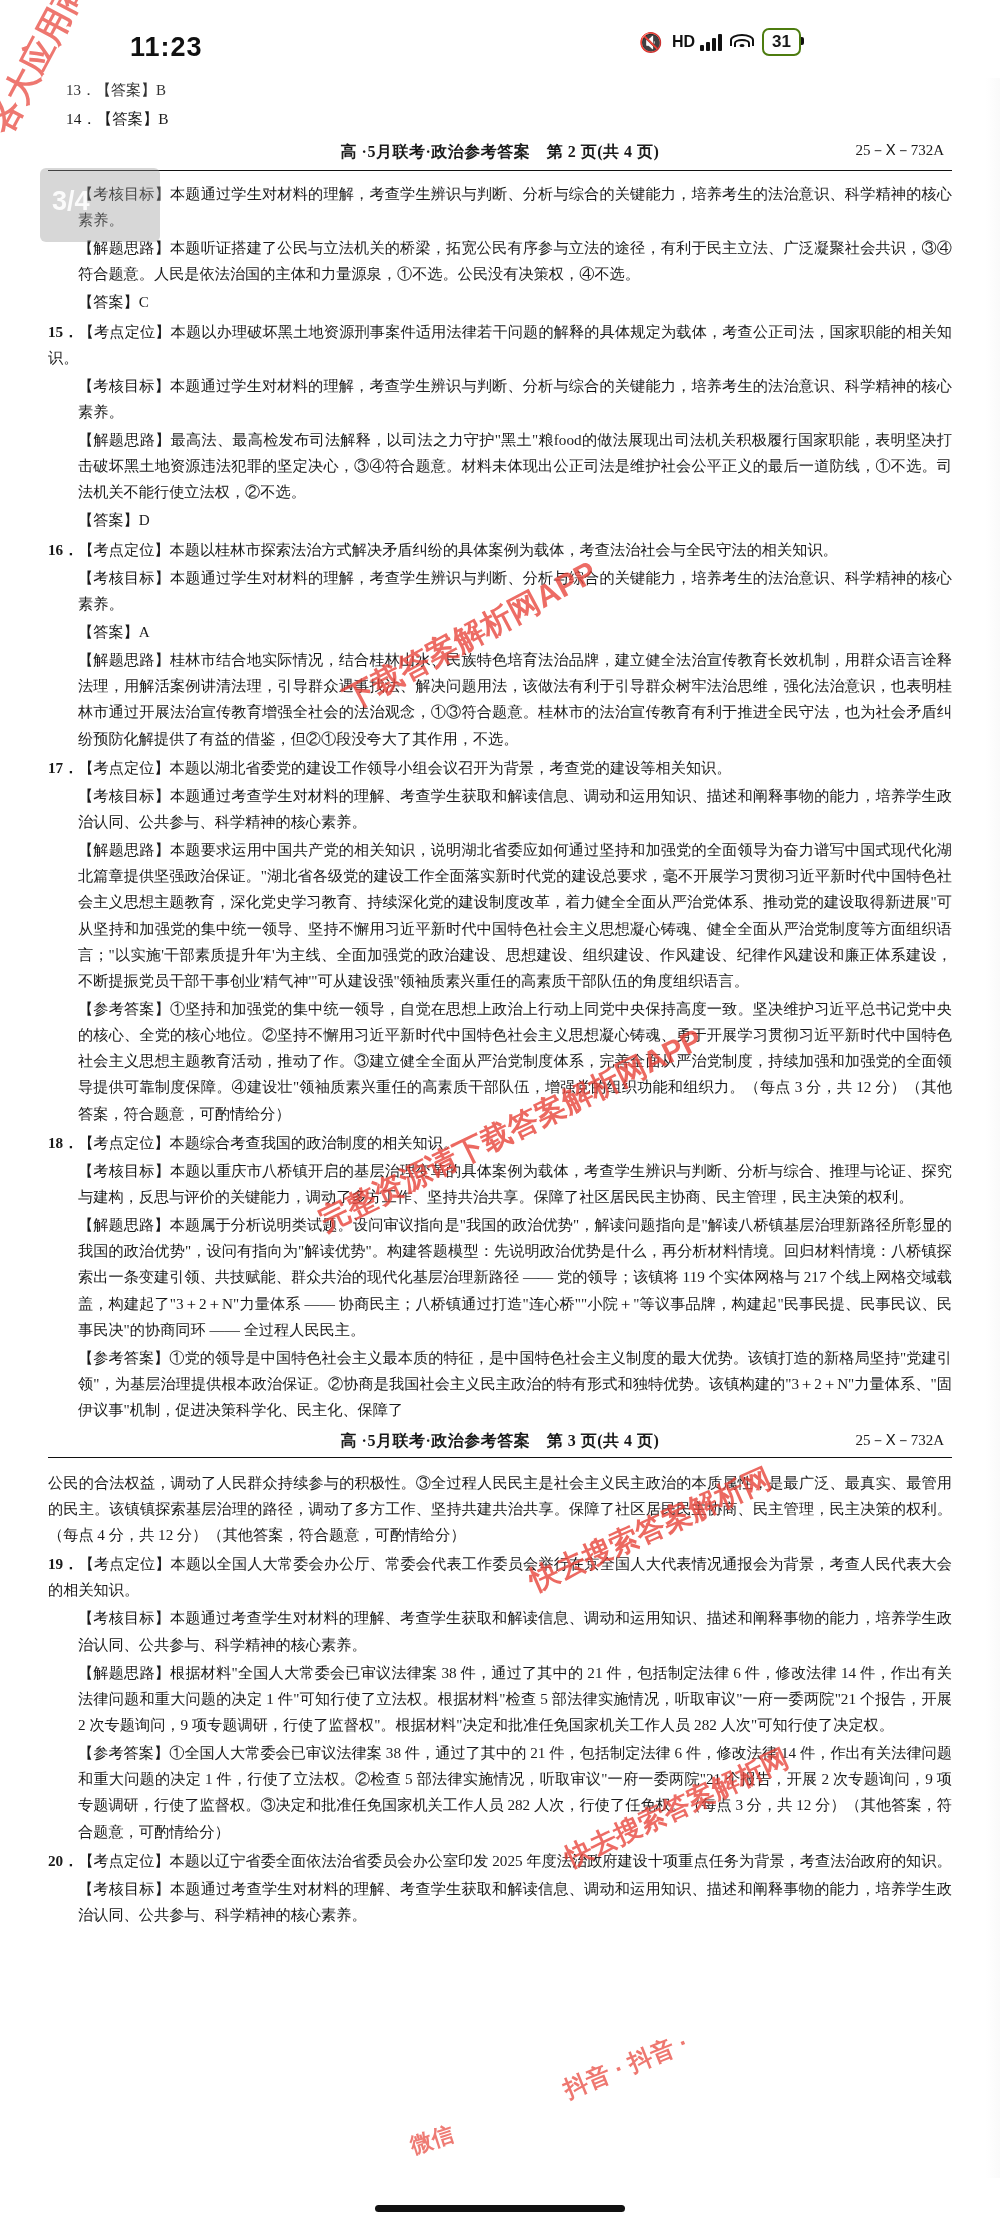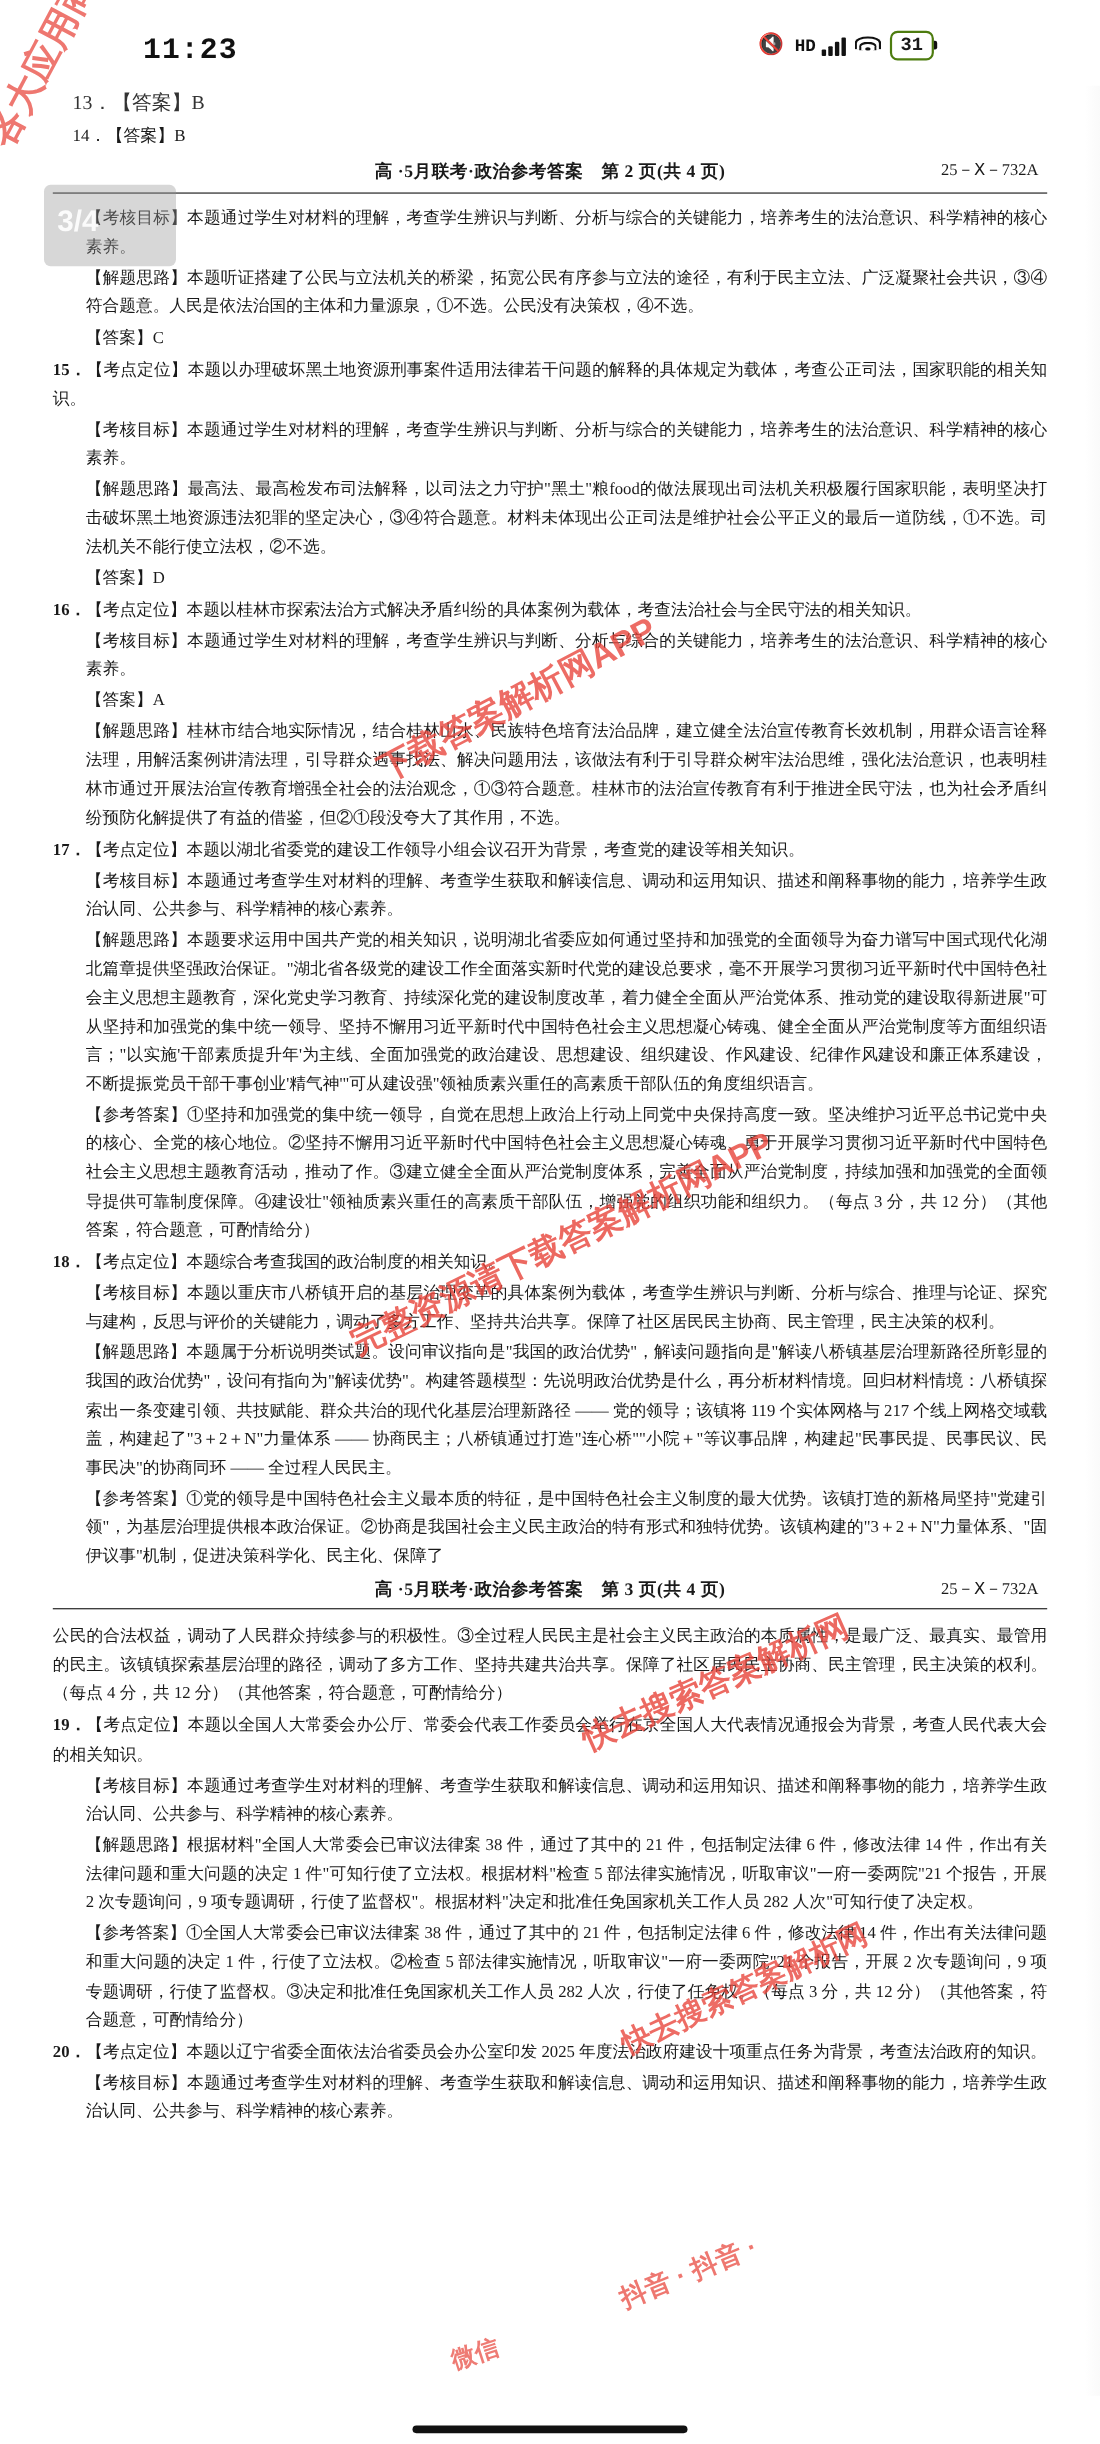--- a/index.html
+++ b/index.html
@@ -9,22 +9,21 @@
     font-family:"Liberation Serif", serif;
     color:#1a1a1a;
     position:relative;
     overflow:hidden;
   }
   
   .statusbar{
     position:absolute;top:0;left:0;width:823px;height:78px;
     background:#fff;
     display:flex;align-items:center;
-    font-family:Liberation Mono, monospace;
-    padding-left:48px;
+    font-family:Liberation Sans, sans-serif;
   }
   .sb-time{
     position:absolute;left:130px;top:32px;
     font-size:27px;font-weight:bold;color:#111;
     letter-spacing:1px;
   }
   .sb-right{
     position:absolute;right:22px;top:28px;
     display:flex;align-items:center;gap:9px;
   }
@@ -57,21 +56,21 @@
   .page{
     position:absolute;left:0;top:78px;width:1000px;
   }
   .doc{
     padding:0 48px;
     font-size:15.2px;
     line-height:1.72;
     text-align:justify;
   }
   .line-top{
-    font-size:18px;margin:0 0 2px 18px;color:#333;
+    font-size:15px;margin:0 0 2px 18px;color:#333;
   }
   .ans-b{margin:0 0 4px 18px;font-size:15.4px;}
   .running-head{
     display:flex;align-items:flex-start;justify-content:center;
     font-size:16px;font-weight:bold;
     margin:6px 0 4px 0;position:relative;
     letter-spacing:.5px;
   }
   .running-head .code{
     position:absolute;right:8px;font-weight:normal;font-size:15px;letter-spacing:0;

